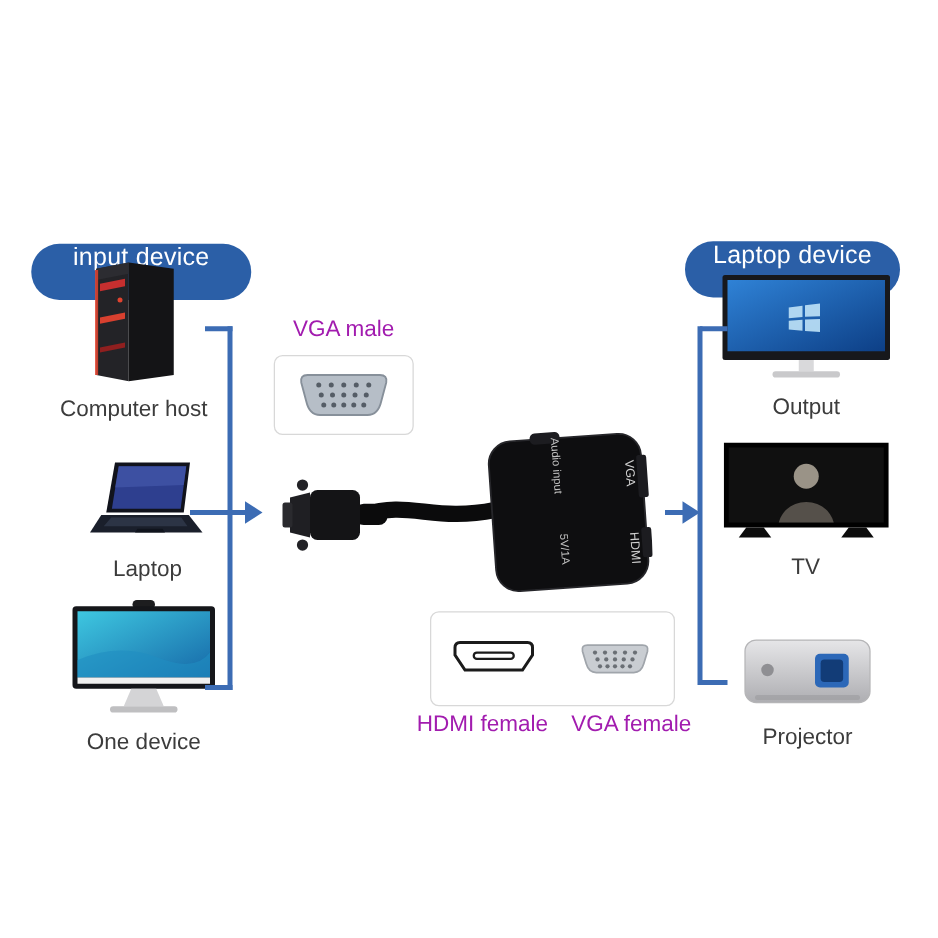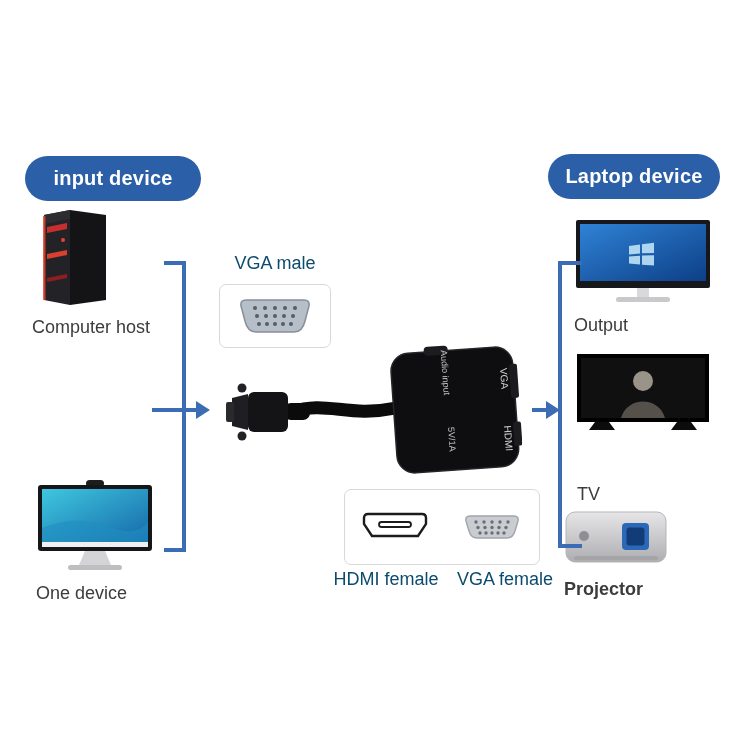--- a/index.html
+++ b/index.html
@@ -1,31 +1,31 @@
 <!DOCTYPE html>
 <html style="--badge-blue: #2b5fa7; --line-blue: #3c6cb4;"><head>
 <meta charset="utf-8">
 <style>
   * { margin:0; padding:0; box-sizing:border-box; }
   html,body { background:#fff; }
   body { font-family:"Liberation Sans", sans-serif; }
   .canvas { position:relative; width:750px; height:750px; background:#fff; overflow:hidden; }
 
   .badge {
-    position:absolute; display:flex; align-items:center; justify-content:center;
-    background:var(--badge-blue,#2b5fa7); color:#fff; font-weight:bold;
-    font-size:20px; border-radius:23px; letter-spacing:0.2px;
+    position:absolute; display:flex; justify-content:center;
+    background:var(--badge-blue,#2b5fa7); color:#fff; font-weight:normal;
+    font-size:20px; border-radius:23px; letter-spacing:0.2px;margin-top:39px;
   }
   .badge.input  { left:25px;  top:156px; width:176px; height:45px; }
   .badge.output { left:548px; top:154px; width:172px; height:45px; }
 
-  .device { position:absolute; display:flex; flex-direction:column; }
+  .device { position:absolute; display:flex; flex-direction:column; align-items:center; }
   .device-label { font-size:18px; color:#3c3c3c; margin-top:9px; white-space:nowrap; }
 
-  .center-label { position:absolute; font-size:18px; color:#0c4a6e; text-align:center; white-space:nowrap; }
+  .center-label { position:absolute; font-size:18px; color:#a21caf; text-align:center; white-space:nowrap; }
 
   .line { position:absolute; background:var(--line-blue,#3c6cb4); }
   .arrow-right {
     position:absolute; width:0; height:0;
     border-top:9px solid transparent; border-bottom:9px solid transparent;
     border-left:14px solid var(--line-blue,#3c6cb4);
   }
 
   .connector-box {
     position:absolute; background:#fff; border:1px solid #d8d8d8; border-radius:7px;
@@ -55,20 +55,31 @@
       <polygon points="12,7 38,2 38,11 12,16" fill="#2c2c31"></polygon>
       <polygon points="15,19 35,15 35,21 15,25" fill="#c62f2f"></polygon>
       <polygon points="15,46 35,42 35,47 15,51" fill="#d8402f"></polygon>
       <polygon points="15,70 35,66 35,70 15,74" fill="#8f1f1f"></polygon>
       <rect x="11" y="8" width="2.5" height="84" fill="#e0432f" opacity="0.85"></rect>
       <circle cx="31" cy="32" r="2" fill="#e0432f"></circle>
     </svg>
     <div class="device-label">Computer host</div>
   </div>
 
+  <div class="device" style="left:45px; top:368px; width:146px;">
+    <svg width="92" height="68" viewBox="0 0 92 68">
+      <polygon points="20,2 80,2 75,42 13,42" fill="#11131c"></polygon>
+      <polygon points="23,5 77,5 72.5,39 17.5,39" fill="#2e3f8f"></polygon>
+      <polygon points="23,5 77,5 75,20 20,22" fill="#4a5fb3" opacity="0.55"></polygon>
+      <polygon points="9,44 79,44 90,58 0,58" fill="#1a1f2b"></polygon>
+      <polygon points="17,46 73,46 78,53 11,53" fill="#2c3445"></polygon>
+      <polygon points="38,55 58,55 60,58 36,58" fill="#10141d"></polygon>
+    </svg>
+    <div class="device-label">Laptop</div>
+  </div>
 
   <div class="device" style="left:36px; top:480px; width:158px;">
     <svg width="118" height="94" viewBox="0 0 118 94">
       <defs>
         <linearGradient id="aioGrad" x1="0" y1="0" x2="1" y2="1">
           <stop offset="0" stop-color="#3ec7e0"></stop>
           <stop offset="1" stop-color="#1668a8"></stop>
         </linearGradient>
       </defs>
       <rect x="50" y="0" width="18" height="7" rx="3.5" fill="#1d1d1f"></rect>
@@ -97,33 +108,33 @@
         <polygon points="68,24.2 80,22.8 80,33 68,33.3"></polygon>
         <polygon points="55,36.5 66,35.8 66,44.5 55,43.5"></polygon>
         <polygon points="68,35.6 80,35.2 80,45.5 68,44.8"></polygon>
       </g>
       <rect x="63" y="68" width="12" height="9" fill="#d9d9db"></rect>
       <rect x="42" y="77" width="54" height="5" rx="2.5" fill="#c9c9cb"></rect>
     </svg>
     <div class="device-label">Output</div>
   </div>
 
-  <div class="device" style="left:577px; top:354px; width:135px;gap:41px;">
+  <div class="device" style="left:577px; top:354px; width:135px;">
     <svg width="132" height="80" viewBox="0 0 132 80">
       <rect x="0" y="0" width="132" height="68" fill="#000"></rect>
       <rect x="4" y="4" width="124" height="60" fill="#101010"></rect>
       <circle cx="66" cy="27" r="10" fill="#9a9387"></circle>
       <path d="M44 64 C 50 42 82 42 88 64 Z" fill="#55504a"></path>
       <polygon points="18,68 32,68 38,76 12,76" fill="#0c0c0c"></polygon>
       <polygon points="100,68 114,68 120,76 94,76" fill="#0c0c0c"></polygon>
     </svg>
     <div class="device-label">TV</div>
   </div>
 
-  <div class="device" style="left:564px; top:506px; width:112px;font-weight:bold;">
+  <div class="device" style="left:590px; top:506px; width:112px;">
     <svg width="104" height="64" viewBox="0 0 104 64">
       <defs>
         <linearGradient id="projGrad" x1="0" y1="0" x2="0" y2="1">
           <stop offset="0" stop-color="#e6e6e8"></stop>
           <stop offset="1" stop-color="#aeaeb2"></stop>
         </linearGradient>
       </defs>
       <rect x="2" y="6" width="100" height="50" rx="9" fill="url(#projGrad)" stroke="#b5b5b7"></rect>
       <rect x="58" y="17" width="27" height="27" rx="4" fill="#2c68b8"></rect>
       <rect x="62.5" y="21.5" width="18" height="18" rx="3" fill="#123c77"></rect>

